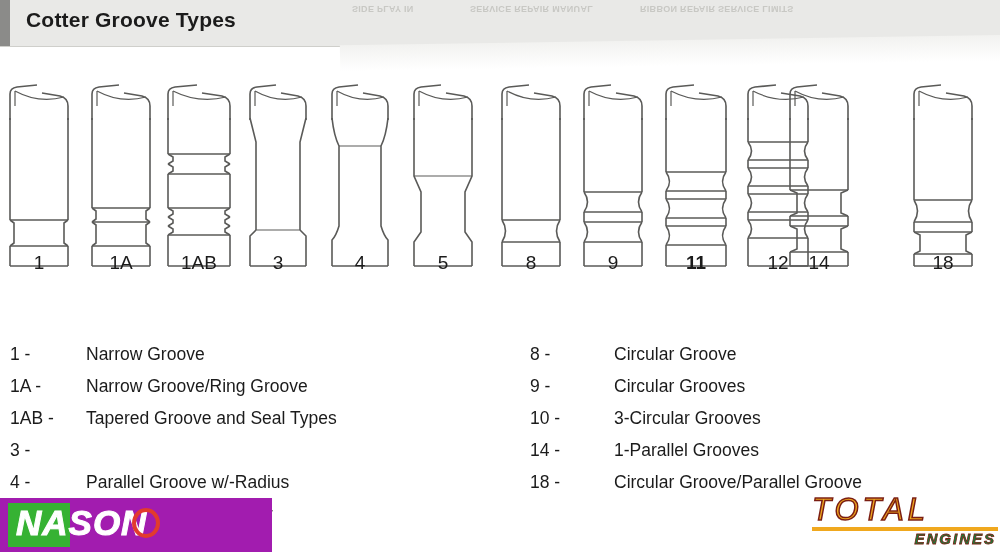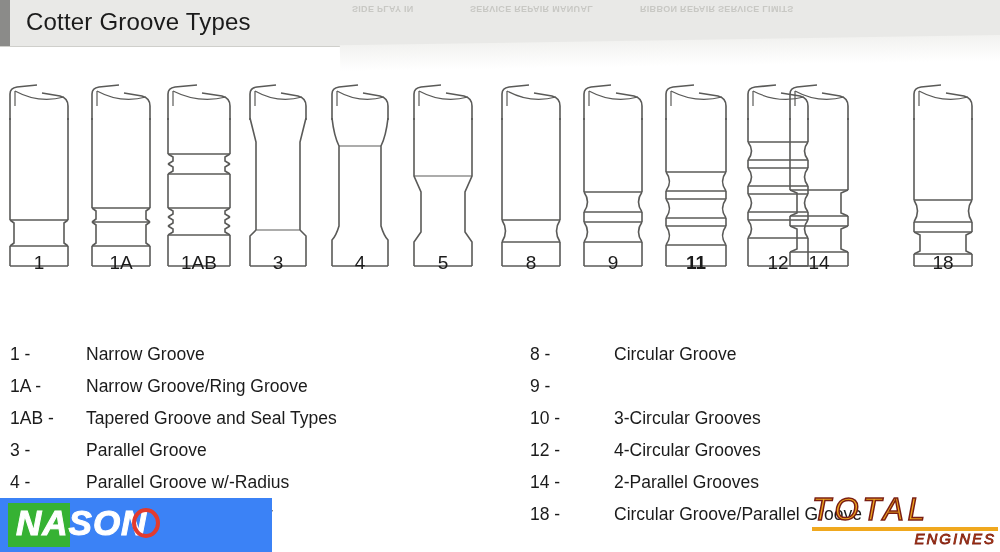--- a/index.html
+++ b/index.html
@@ -30,22 +30,22 @@
     left: 0;
     top: 0;
     width: 10px;
     height: 46px;
     background: #8b8b89;
   }
   #header-title {
     position: absolute;
     left: 26px;
     top: 8px;
-    font-size: 24px;
-    font-weight: normal;
+    font-size: 21px;
+    font-weight: bold;
     color: #1b1b1b;
     letter-spacing: 0.2px;
   }
   
   .ghost {
     position: absolute;
     color: #c8c8c4;
     font-size: 9px;
     font-weight: bold;
     letter-spacing: 0.3px;
@@ -119,21 +119,21 @@
   #legend-col-left  .legend-text { left: 76px; }
   #legend-col-right .legend-text { left: 84px; }
 
   
   #nason-watermark {
     position: absolute;
     left: 0;
     top: 498px;
     width: 272px;
     height: 54px;
-    background: #3b82f6;
+    background: #a21caf;
     overflow: hidden;
   }
   #nason-green {
     position: absolute;
     left: 8px;
     top: 5px;
     width: 62px;
     height: 44px;
     background: #36b233;
   }
@@ -182,23 +182,23 @@
     top: 35px;
     width: 186px;
     height: 4px;
     background: #f0a81e;
   }
   #te-engines {
     position: absolute;
     right: 2px;
     top: 38px;
     font-size: 15px;
-    font-weight: normal;
+    font-weight: bold;
     font-style: italic;
-    color: #c2410c;
+    color: #15803d;
     letter-spacing: 2px;
     -webkit-text-stroke: 0.8px #7a1d12;
   }
 </style>
 </head>
 <body>
 
 <div id="header-banner">
   <div id="header-accent"></div>
   <div id="header-title">Cotter Groove Types</div>
@@ -523,50 +523,46 @@
       <div class="legend-row">
         <span class="legend-code">1A -</span>
         <span class="legend-text">Narrow Groove/Ring Groove</span>
       </div>
       <div class="legend-row">
         <span class="legend-code">1AB -</span>
         <span class="legend-text">Tapered Groove and Seal Types</span>
       </div>
       <div class="legend-row">
         <span class="legend-code">3 -</span>
-        <span class="legend-text">Parallel Groove</span>
       </div>
       <div class="legend-row">
         <span class="legend-code">4 -</span>
         <span class="legend-text">Parallel Groove w/-Radius</span>
       </div>
       <div class="legend-row">
         <span class="legend-code">5 -</span>
         <span class="legend-text">Parallel Groove w/Taper</span>
       </div>
     </div>
   <div class="legend-col" id="legend-col-right">
       <div class="legend-row">
         <span class="legend-code">8 -</span>
         <span class="legend-text">Circular Groove</span>
       </div>
       <div class="legend-row">
         <span class="legend-code">9 -</span>
+        <span class="legend-text">Circular Grooves</span>
       </div>
       <div class="legend-row">
         <span class="legend-code">10 -</span>
         <span class="legend-text">3-Circular Grooves</span>
       </div>
       <div class="legend-row">
-        <span class="legend-code">12 -</span>
-        <span class="legend-text">4-Circular Grooves</span>
-      </div>
-      <div class="legend-row">
         <span class="legend-code">14 -</span>
-        <span class="legend-text">2-Parallel Grooves</span>
+        <span class="legend-text">1-Parallel Grooves</span>
       </div>
       <div class="legend-row">
         <span class="legend-code">18 -</span>
         <span class="legend-text">Circular Groove/Parallel Groove</span>
       </div>
     </div>
 </div>
 
 <div id="nason-watermark">
   <div id="nason-green"></div>

